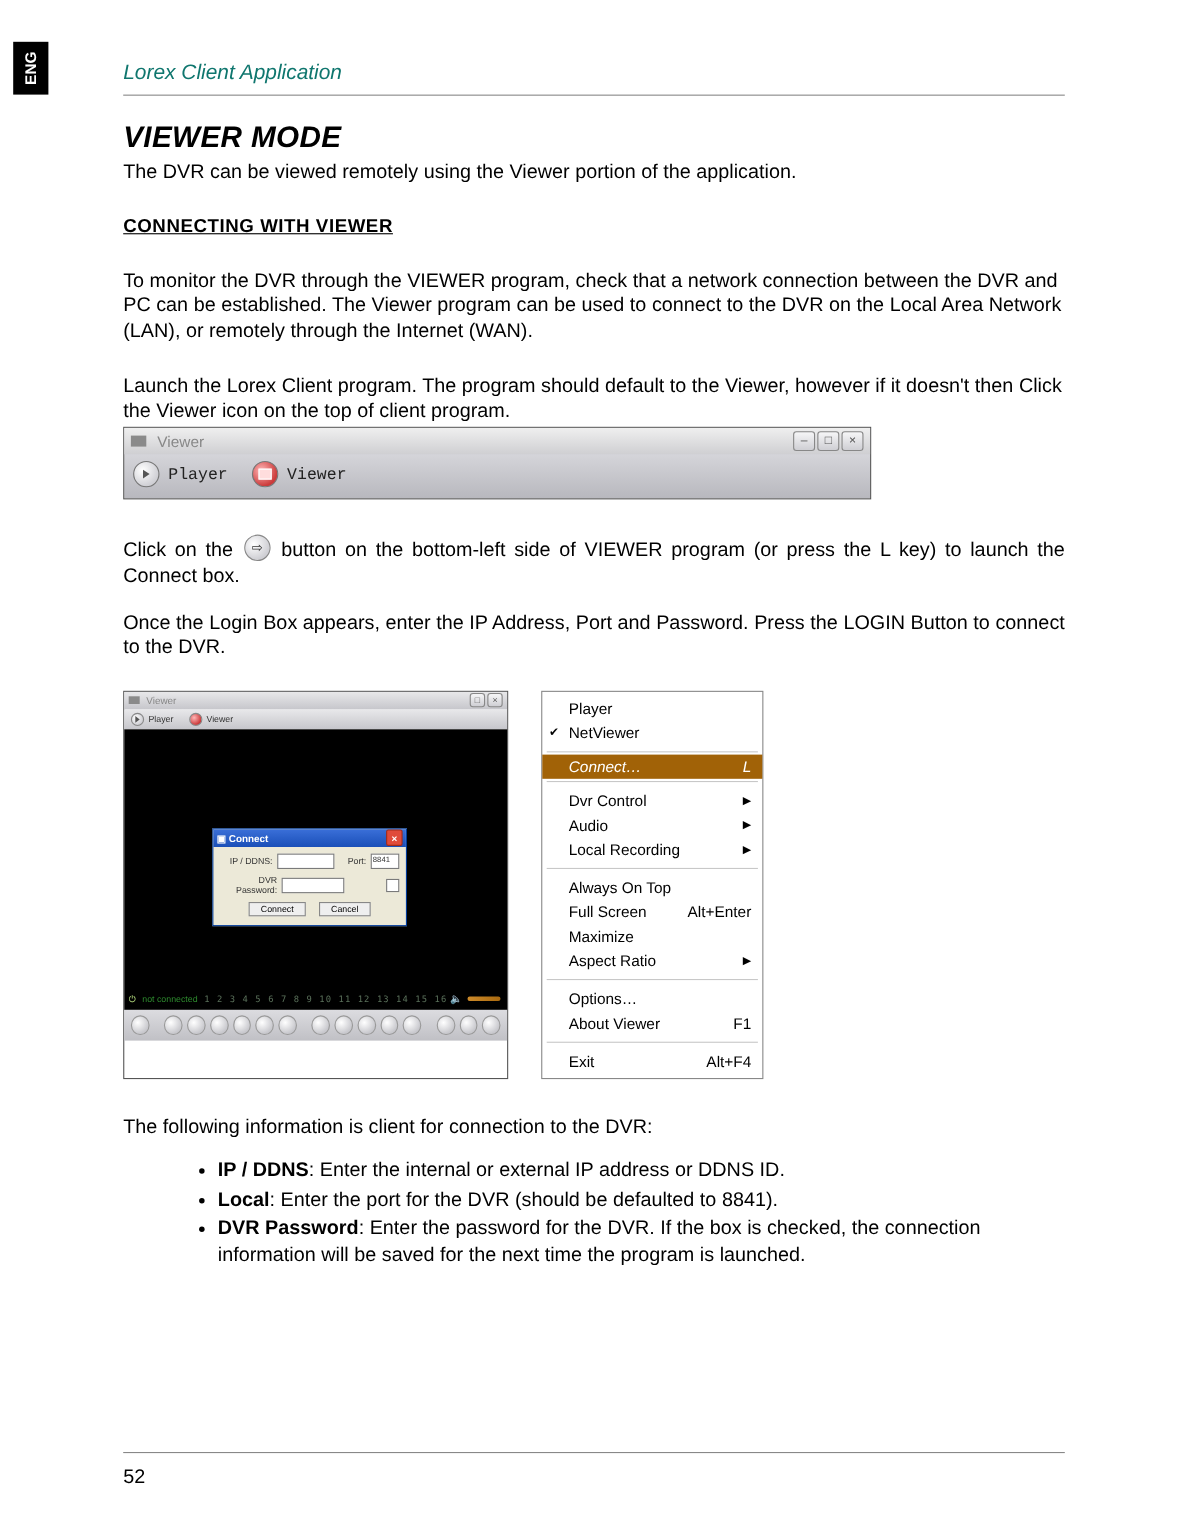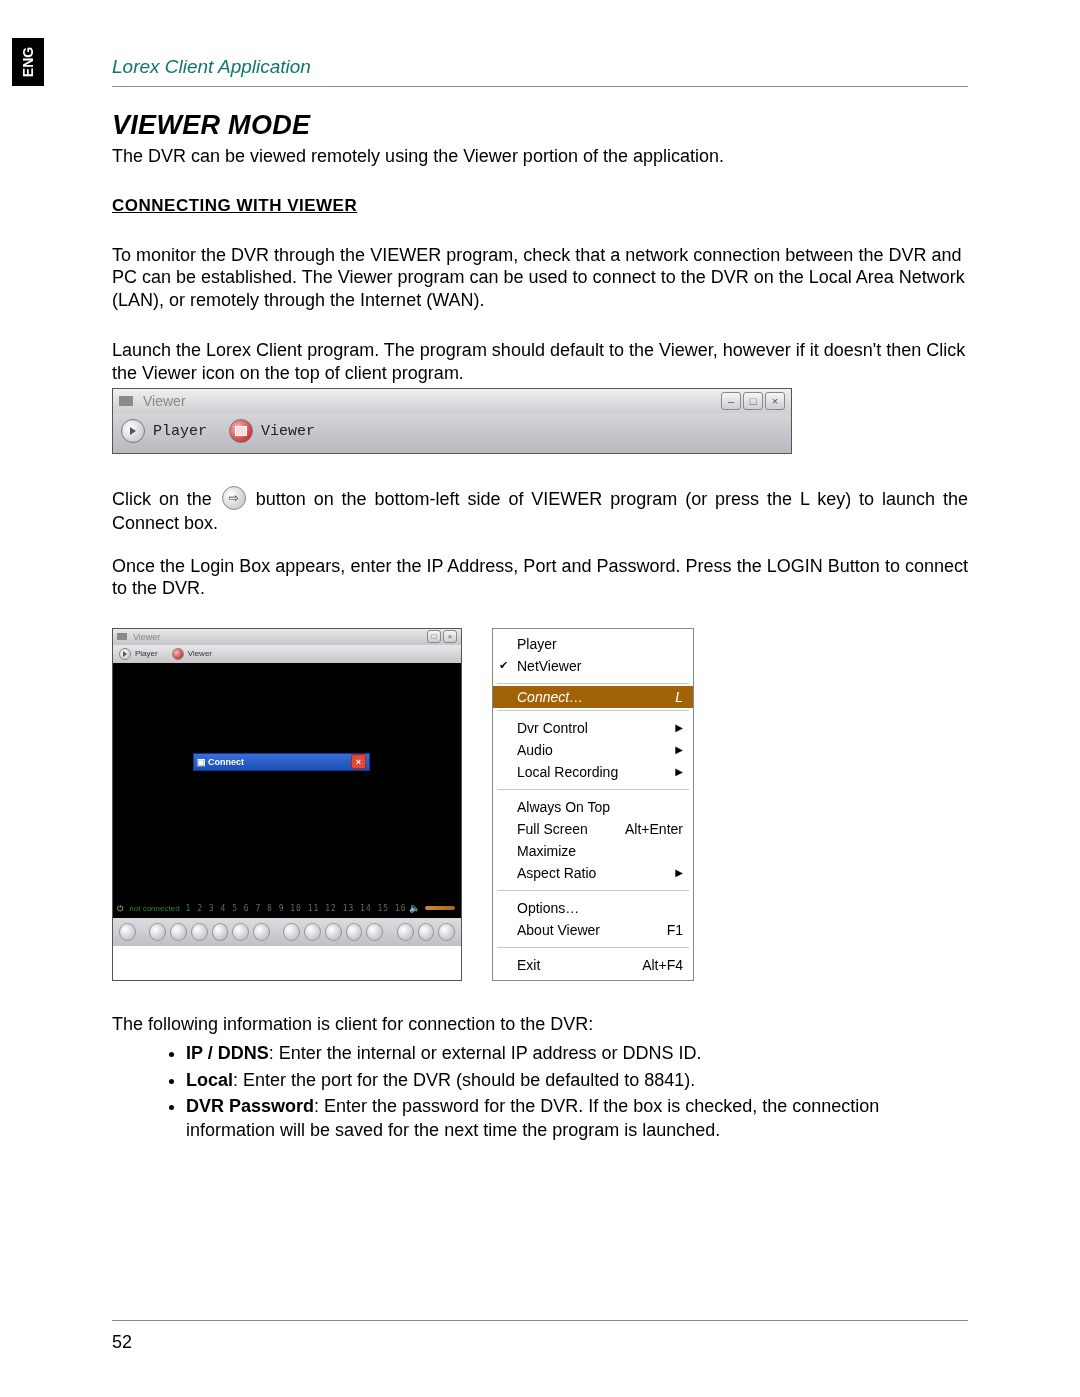--- a/index.html
+++ b/index.html
@@ -297,21 +297,21 @@
     background: #a16207;
     color: #fff;
     font-style: italic;
   }
   .menu-sep {
     height: 1px;
     background: #c8c8c8;
     margin: 2px 4px;
   }
   ul.bullets {
-    margin: 4px;
+    margin: 16px;
     padding-left: 70px;
     font-size: 18px;
     line-height: 1.35;
   }
   ul.bullets li { margin-bottom: 2px; }
   .page-num {
     position:absolute;
     left: 112px;
     bottom: 44px;
     font-size: 18px;
@@ -408,20 +408,39 @@
           <div class="vf-tab">
             <div class="dot red"></div>
             <span>Viewer</span>
           </div>
         </div>
         <div class="vf-black">
           <div class="connect-dialog">
             <div class="cd-title">
               <span>▣ <span>Connect</span></span>
               <div class="cd-close">×</div>
+            </div>
+            <div class="cd-body">
+              <div class="cd-row">
+                <div class="cd-label">IP / DDNS:</div>
+                <div class="cd-input" style="width:55px;"></div>
+                <div style="width:4px;"></div>
+                <div>Port:</div>
+                <div class="cd-input" style="width:24px; font-size:7px; padding:0 1px; line-height:12px;">8841</div>
+              </div>
+              <div class="cd-row">
+                <div class="cd-label">DVR Password:</div>
+                <div class="cd-input" style="width:55px;"></div>
+                <div style="flex:1"></div>
+                <div class="cd-check"></div>
+              </div>
+              <div class="cd-btns">
+                <div class="cd-btn">Connect</div>
+                <div class="cd-btn">Cancel</div>
+              </div>
             </div>
           </div>
           <div class="vf-status">
             <span class="plug">⏻</span>
             <span>not connected</span>
             <span class="nums">1 2 3 4 5 6 7 8 9 10 11 12 13 14 15 16</span>
           </div>
           <div class="vf-volume">
             <span class="spk">🔈</span>
             <div class="bar"></div>

